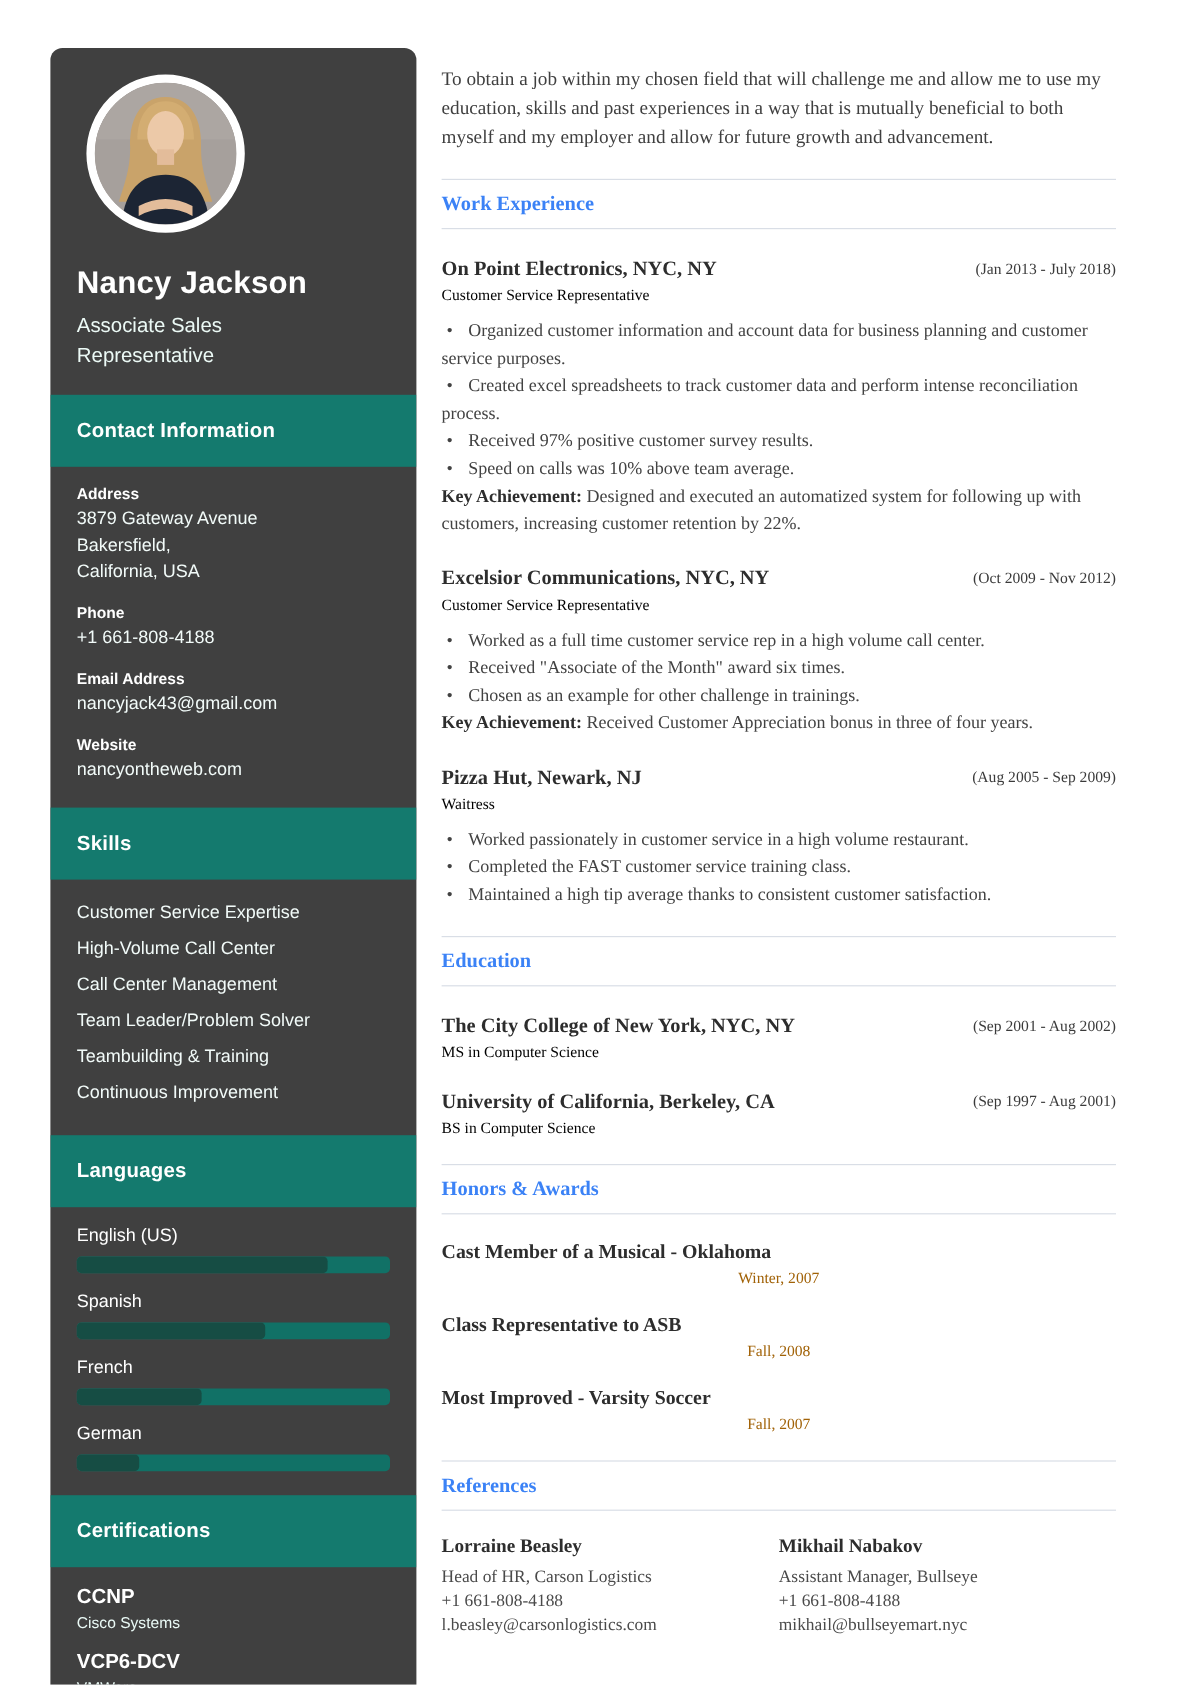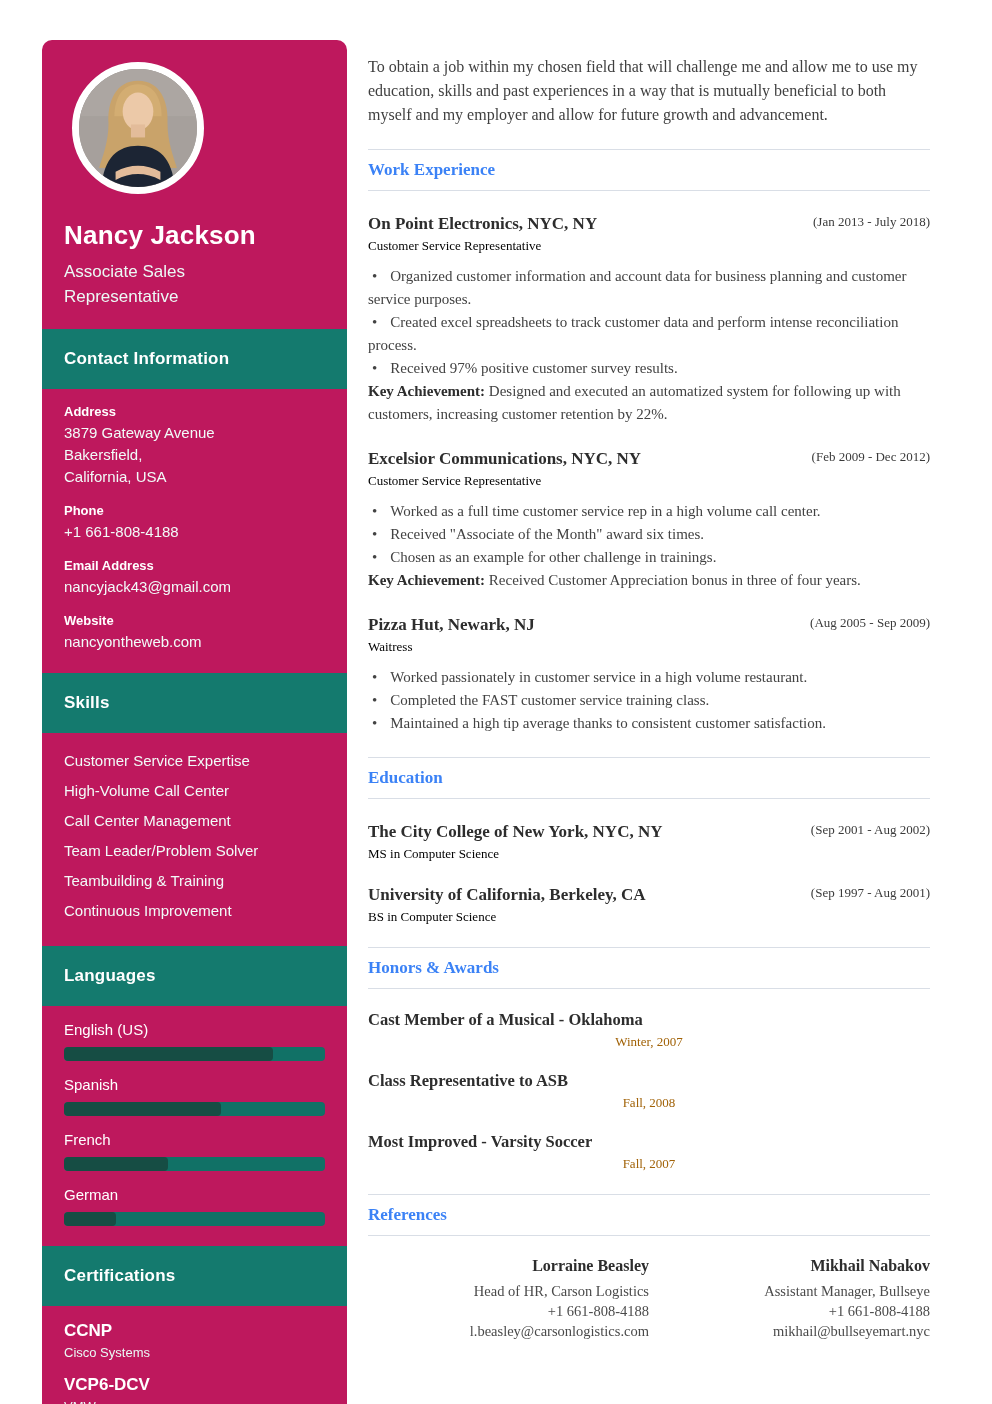--- a/index.html
+++ b/index.html
@@ -7,21 +7,21 @@
   body {
     width:992px; height:1404px; position:relative; overflow:hidden;
     background:#ffffff;
     font-family:"Liberation Sans", sans-serif;
     -webkit-font-smoothing:antialiased;
   }
 
   
   .sidebar {
     position:absolute; left:42px; top:40px; width:305px; height:1364px;
-    background:#be185d; border-radius:10px 10px 0 0;
+    background:#404040; border-radius:10px 10px 0 0;
     color:#ffffff; overflow:hidden;
   }
   .photo-wrap {
     width:132px; height:132px; border:7px solid #ffffff; border-radius:50%;
     margin:22px 0 0 30px; overflow:hidden; background:#a6a09c;
   }
   .photo-wrap svg { display:block; width:100%; height:100%; }
   .name { margin:26px 22px 0; font-size:26px; font-weight:bold; letter-spacing:.2px; }
   .person-title { margin:8px 22px 0; font-size:17px; line-height:25px; color:#ecfaf6; width:200px; }
 
@@ -49,37 +49,37 @@
 
   
   .main { position:absolute; left:368px; top:55px; width:562px; color:#414141;font-family:Liberation Serif, serif; }
   .objective { font-size:16px; line-height:24px; margin:0; color:#3f3f3f; }
 
   .section-head {
     margin-top:22px; border-top:1px solid #D9DEE6; border-bottom:1px solid #D9DEE6;
     padding:10px 0; font-size:17px; font-weight:bold; color:#3b82f6;
   }
 
-  .entry-head { display:flex; justify-content:space-between; align-items:flex-start; margin-top:23px; }
+  .entry-head { display:flex; justify-content:space-between; align-items:center; margin-top:23px; }
   .entry-title { font-size:17px; font-weight:bold; color:#2d2d2d; }
   .entry-date { font-size:13px; color:#3a3a3a; white-space:nowrap; padding-left:10px; }
   .entry-sub { font-size:13px; color:#000000; margin-top:4px; }
 
   .bullets { margin-top:11px; }
   .bullet { font-size:15px; line-height:23px; margin:0; color:#424242; }
   .bullet::before { content:"\2022"; margin:0 13px 0 4px; }
   .ka { font-size:15px; line-height:23px; margin:0; color:#424242; }
   .ka-label { font-weight:bold; color:#2d2d2d; }
 
   .honor-entry { margin-top:21px; }
   .honor-title { font-size:16.5px; font-weight:bold; color:#2d2d2d; }
   .honor-date { font-size:13px; color:#a16207; margin-top:4px;text-align:center; }
 
   .refs { display:flex; margin-top:21px; }
-  .ref-col { width:295px;text-align:right; }
+  .ref-col { width:295px; }
   .ref-name { font-size:16px; font-weight:bold; color:#2d2d2d; }
   .ref-line { font-size:14.5px; line-height:20px; color:#4a4a4a; }
   .ref-line.first { margin-top:6px; }
 </style>
 </head>
 <body>
 
 <aside class="sidebar">
 
   <div class="photo-wrap">
@@ -183,28 +183,29 @@
   <section>
     <div class="entry-head">
       <span class="entry-title">On Point Electronics, NYC, NY</span>
       <span class="entry-date">(Jan 2013 - July 2018)</span>
     </div>
     <div class="entry-sub">Customer Service Representative</div>
     <div class="bullets">
       <p class="bullet">Organized customer information and account data for business planning and customer service purposes.</p>
       <p class="bullet">Created excel spreadsheets to track customer data and perform intense reconciliation process.</p>
       <p class="bullet">Received 97% positive customer survey results.</p>
+      <p class="bullet">Speed on calls was 10% above team average.</p>
       <p class="ka"><span class="ka-label">Key Achievement:</span> <span>Designed and executed an automatized system for following up with customers, increasing customer retention by 22%.</span></p>
     </div>
   </section>
 
   <section>
     <div class="entry-head">
       <span class="entry-title">Excelsior Communications, NYC, NY</span>
-      <span class="entry-date">(Feb 2009 - Dec 2012)</span>
+      <span class="entry-date">(Oct 2009 - Nov 2012)</span>
     </div>
     <div class="entry-sub">Customer Service Representative</div>
     <div class="bullets">
       <p class="bullet">Worked as a full time customer service rep in a high volume call center.</p>
       <p class="bullet">Received "Associate of the Month" award six times.</p>
       <p class="bullet">Chosen as an example for other challenge in trainings.</p>
       <p class="ka"><span class="ka-label">Key Achievement:</span> <span>Received Customer Appreciation bonus in three of four years.</span></p>
     </div>
   </section>
 

